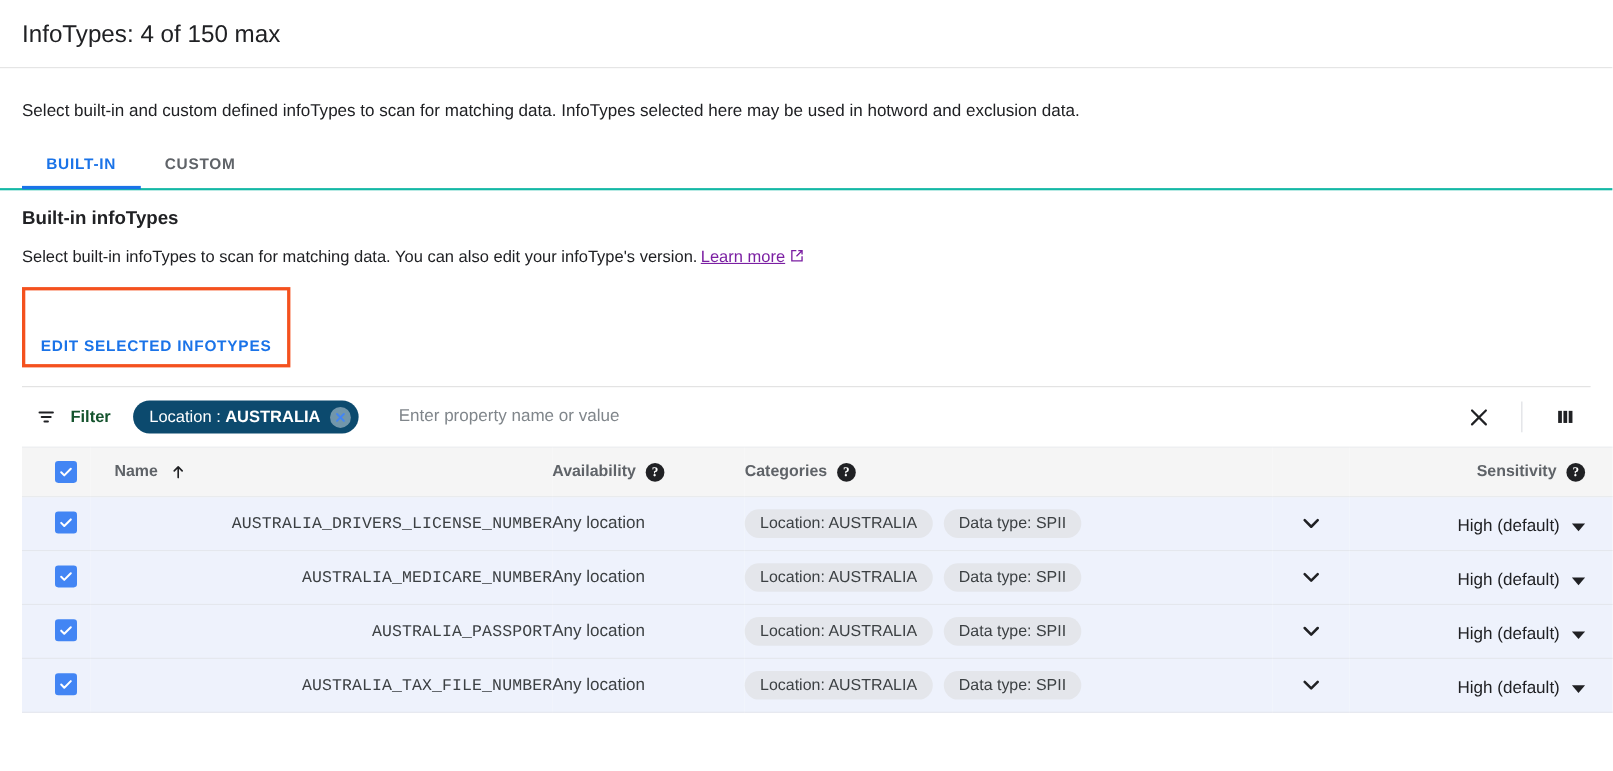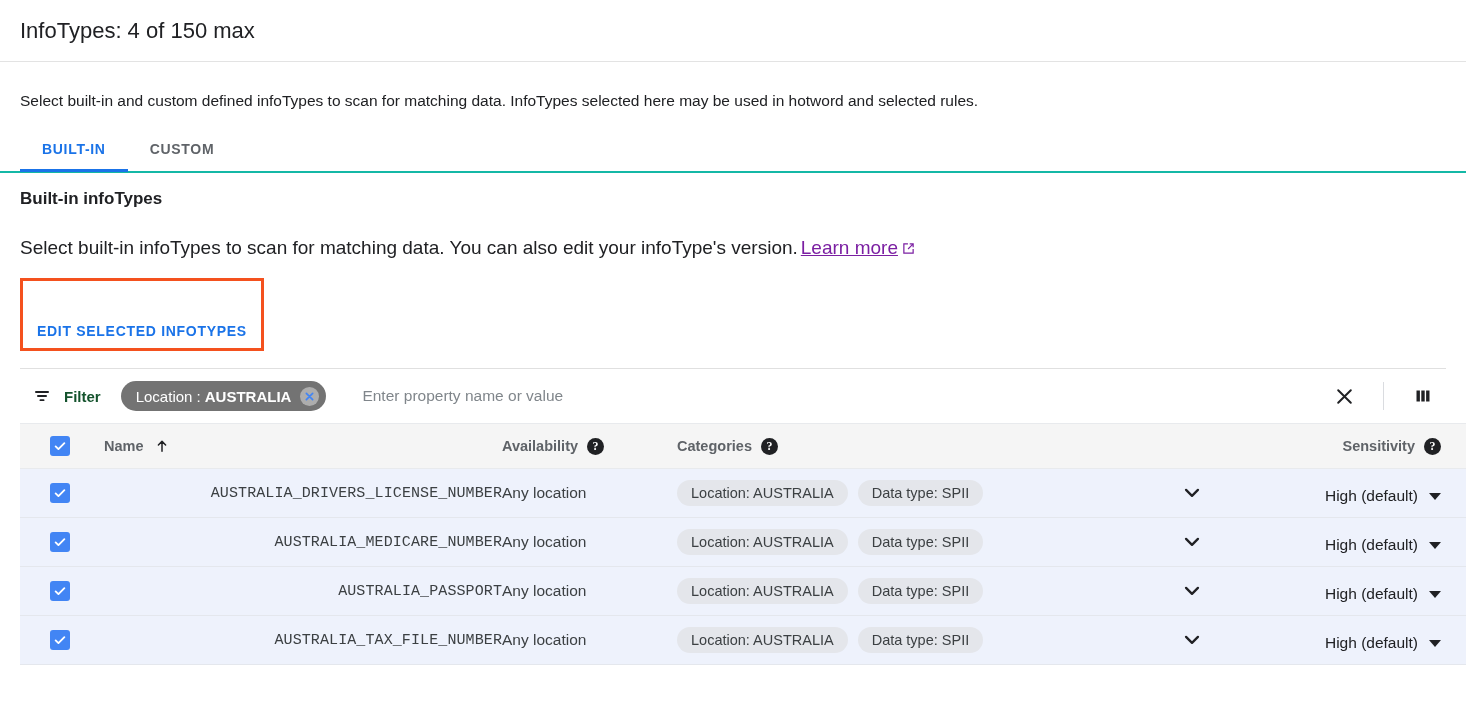--- a/index.html
+++ b/index.html
@@ -71,22 +71,22 @@
   .section {
     padding: 0 20px;
   }
   .section-title {
     margin-top: 16px;
     font-size: 17px;
     font-weight: 700;
     color: #202124;
   }
   .section-sub {
-    margin-top: 28px;
-    font-size: 19px;
+    margin-top: 16px;
+    font-size: 15px;
     color: #202124;
   }
   .learn-more {
     color: #7b1fa2;
     text-decoration: underline;
     margin-left: 3px;
   }
   .ext-icon {
     display: inline-block;
     vertical-align: -2px;
@@ -126,21 +126,21 @@
   .filter-icon { margin-right: 12px; display: flex; }
   .filter-label {
     font-size: 15px;
     font-weight: 700;
     color: #14532d;
     margin-right: 20px;
   }
   .chip-filter {
     display: inline-flex;
     align-items: center;
-    background: #737373;
+    background: #0c4a6e;
     color: #ffffff;
     border-radius: 16px;
     height: 30px;
     padding: 0 7px 0 15px;
     font-size: 15px;
     cursor: pointer;
   }
   .chip-filter .chip-key { font-weight: 400; }
   .chip-filter .chip-val { font-weight: 700; margin-left: 4px; }
   .chip-x {
@@ -286,21 +286,21 @@
     border-top: 7px solid #202124;
   }
 </style>
 </head>
 <body>
 
 <div class="page-header">
   <div class="page-title">InfoTypes: 4 of 150 max</div>
 </div>
 
-<div class="page-desc">Select built-in and custom defined infoTypes to scan for matching data. InfoTypes selected here may be used in hotword and selected rules.</div>
+<div class="page-desc">Select built-in and custom defined infoTypes to scan for matching data. InfoTypes selected here may be used in hotword and exclusion data.</div>
 
 <div class="tabs">
   <button class="tab active">BUILT-IN</button>
   <button class="tab">CUSTOM</button>
 </div>
 
 <div class="section">
   <div class="section-title">Built-in infoTypes</div>
   <div class="section-sub">
     <span>Select built-in infoTypes to scan for matching data. You can also edit your infoType's version.</span><a class="learn-more" href="#">Learn more</a><span class="ext-icon"><svg width="15" height="15" viewBox="0 0 16 16">

